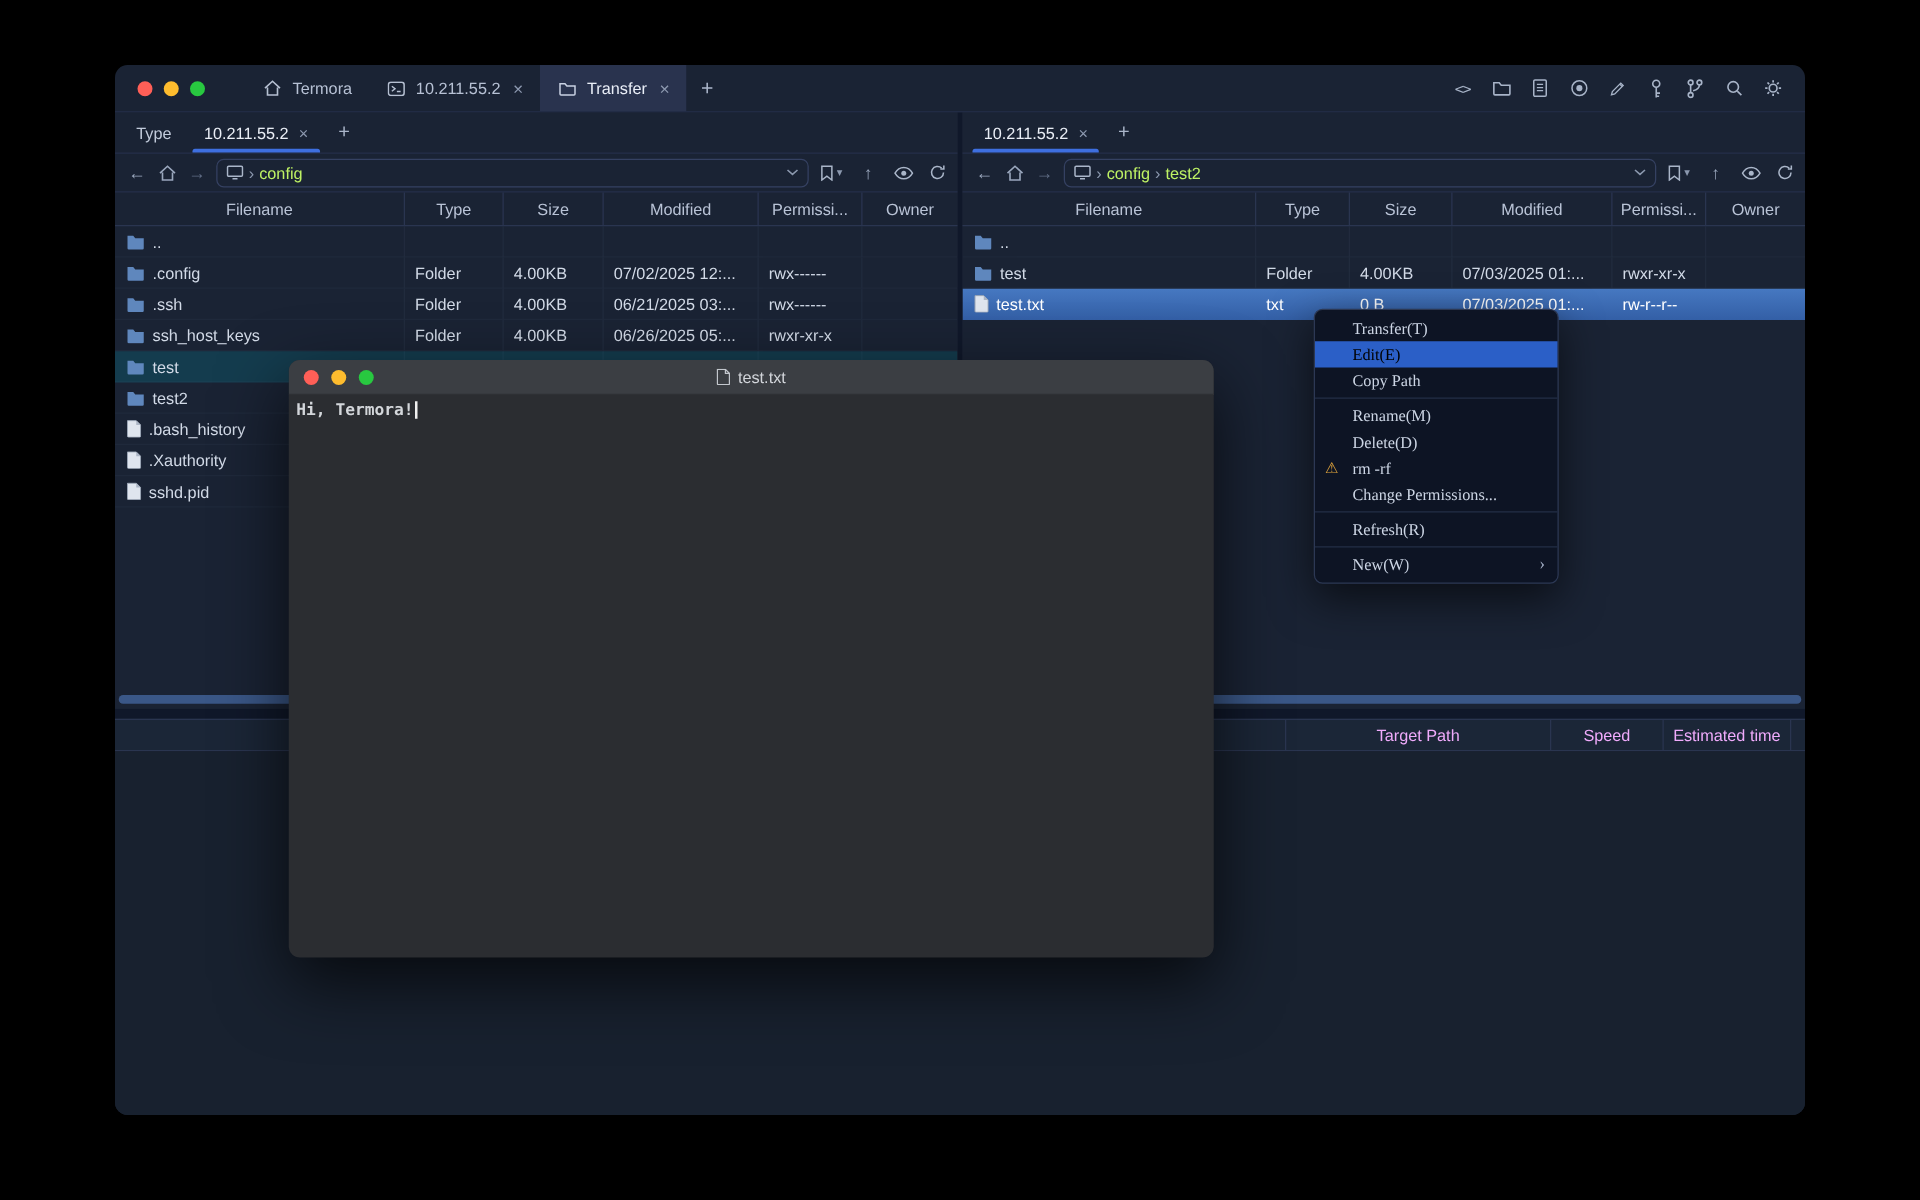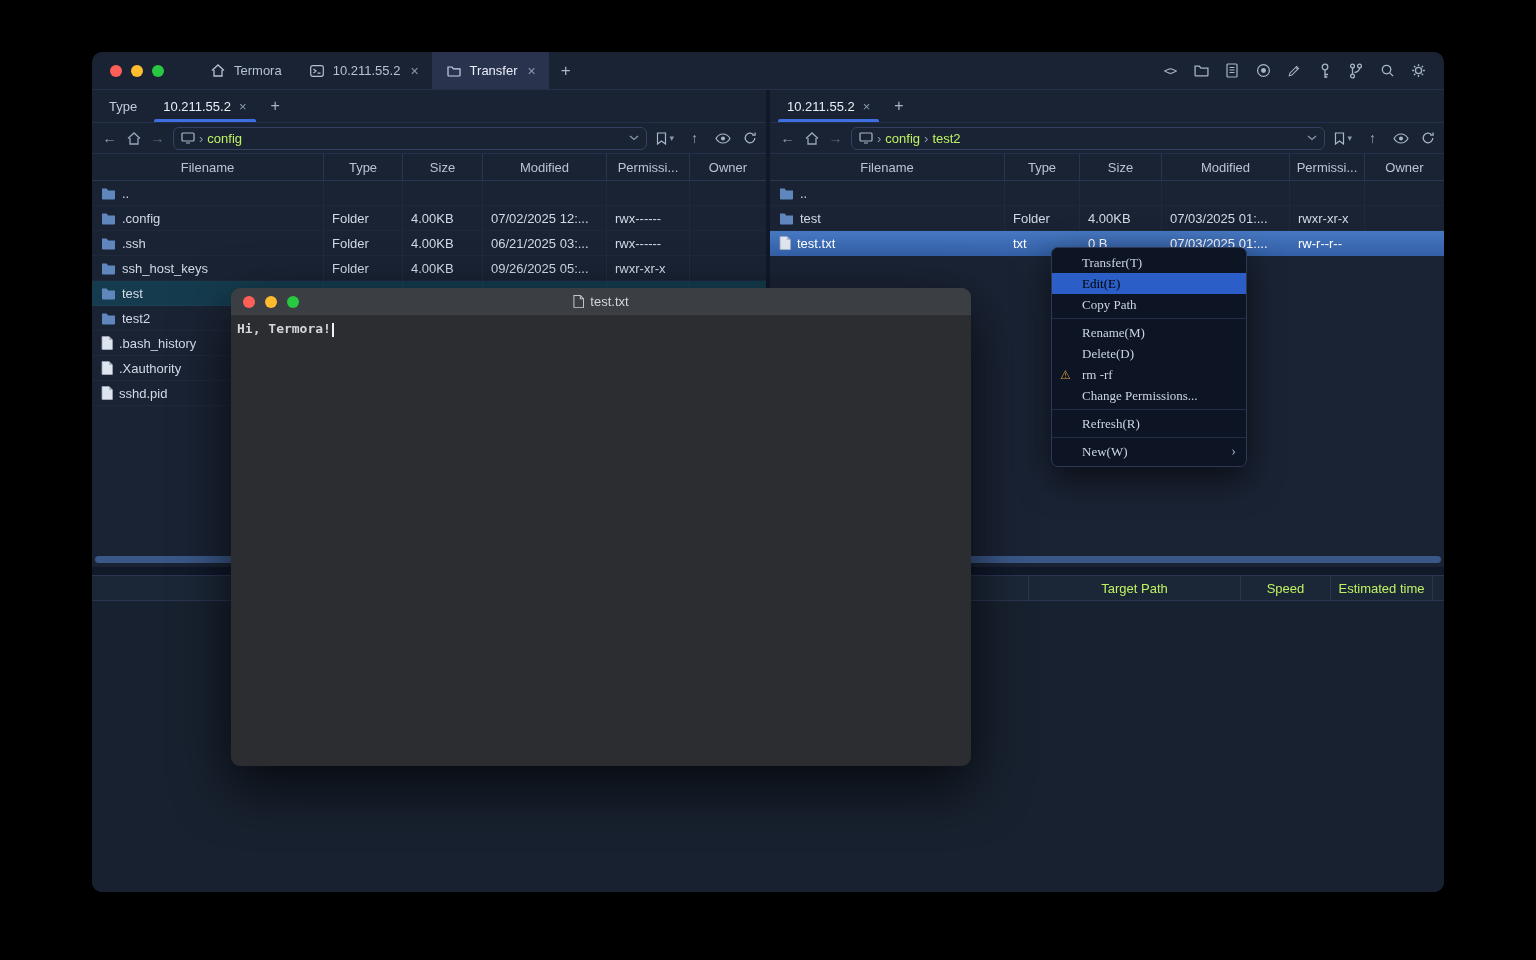--- a/index.html
+++ b/index.html
@@ -55,21 +55,21 @@
   .fcell.namec{gap:6px;padding-left:9px;}
   .ficon{display:inline-flex;flex:none;}
   .left-panel .frow.sel{background:#143c4e;}
   .right-panel .frow.sel{background:linear-gradient(180deg,#4678c1,#335fa6);}
   .right-panel .frow.sel .fcell{color:#fff;border-color:transparent;}
   .hscroll{position:absolute;left:3px;right:3px;bottom:4px;height:7px;border-radius:4px;background:#3a5787;}
 
   
   .h-splitter{height:8px;background:#10182a;}
   .theader{height:26px;display:grid;grid-template-columns:1fr 212px 90px 102px 12px;background:#1b2637;border-top:1px solid #2a3550;border-bottom:1px solid #2a3550;}
-  .thcell{display:flex;align-items:center;justify-content:center;color:#bef264;border-left:1px solid #2a3550;overflow:hidden;white-space:nowrap;}
+  .thcell{display:flex;align-items:center;justify-content:center;color:#f0abfc;border-left:1px solid #2a3550;overflow:hidden;white-space:nowrap;}
   .thcell.blank{border-left:none;}
   .tqbody{height:291px;background:#18212f;}
 
   
   .cmenu{position:absolute;left:959px;top:195px;width:196px;background:#0d1424;border:1px solid #2c3854;border-radius:7px;padding:4px 0;z-index:60;box-shadow:0 12px 34px rgba(0,0,0,.6);}
   .mi{height:21px;display:flex;align-items:center;padding:0 10px 0 30px;position:relative;color:#ccd5e4;font-family:Liberation Serif, serif;}
   .mi.hl{background:#2b5fc7;color:#000000;}
   .mi-warn{position:absolute;left:8px;top:50%;transform:translateY(-50%);color:#dfa33b;font-size:12px;}
   .mi-label{overflow:hidden;white-space:nowrap;}
   .mi-arrow{margin-left:auto;color:#9fabc2;font-size:14px;}
@@ -310,21 +310,21 @@
               <span class="ficon">
                 <svg width="15" height="13" viewBox="0 0 15 13">
                   <path d="M1 1.5h4.6l1.6 2H14v8a1 1 0 0 1-1 1H2a1 1 0 0 1-1-1z" fill="#5f87bd"></path>
                 </svg>
               </span>
 
               <span>ssh_host_keys</span>
             </div>
             <div class="fcell">Folder</div>
             <div class="fcell">4.00KB</div>
-            <div class="fcell">09/26/2025 05:...</div>
+            <div class="fcell">06/26/2025 05:...</div>
             <div class="fcell">rwxr-xr-x</div>
             <div class="fcell"></div>
           </div>
 
           <div class="frow sel">
             <div class="fcell namec">
               <span class="ficon">
                 <svg width="15" height="13" viewBox="0 0 15 13">
                   <path d="M1 1.5h4.6l1.6 2H14v8a1 1 0 0 1-1 1H2a1 1 0 0 1-1-1z" fill="#5f87bd"></path>
                 </svg>

